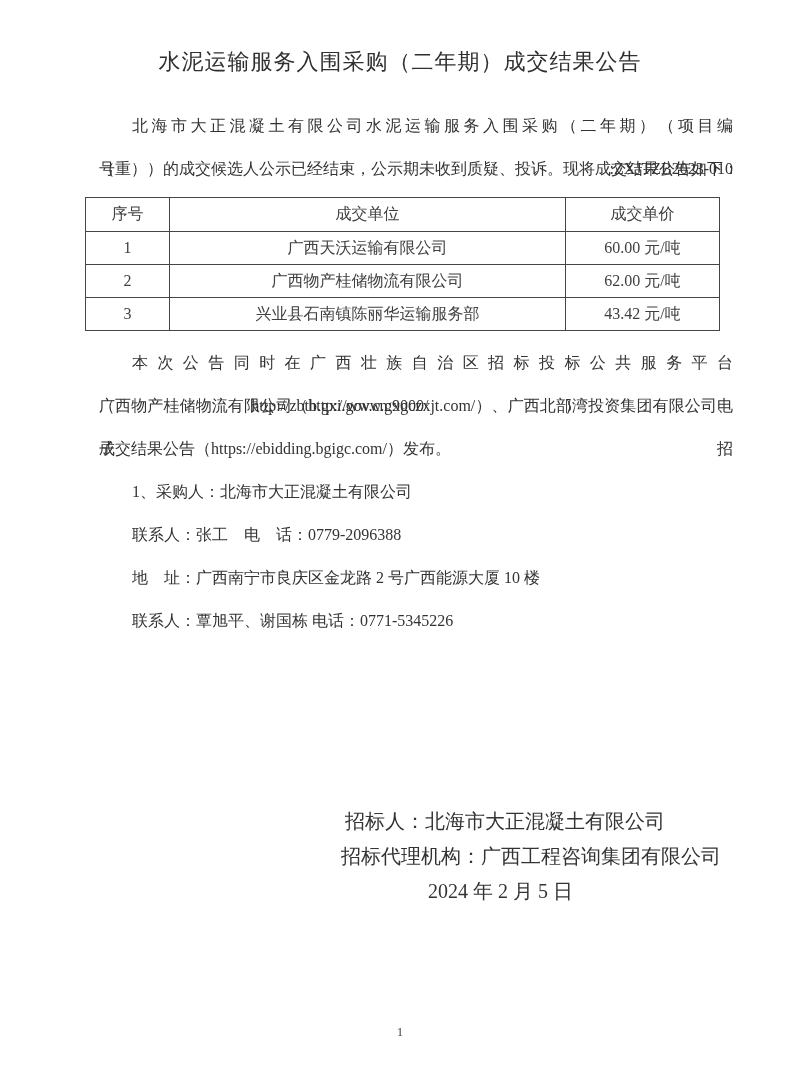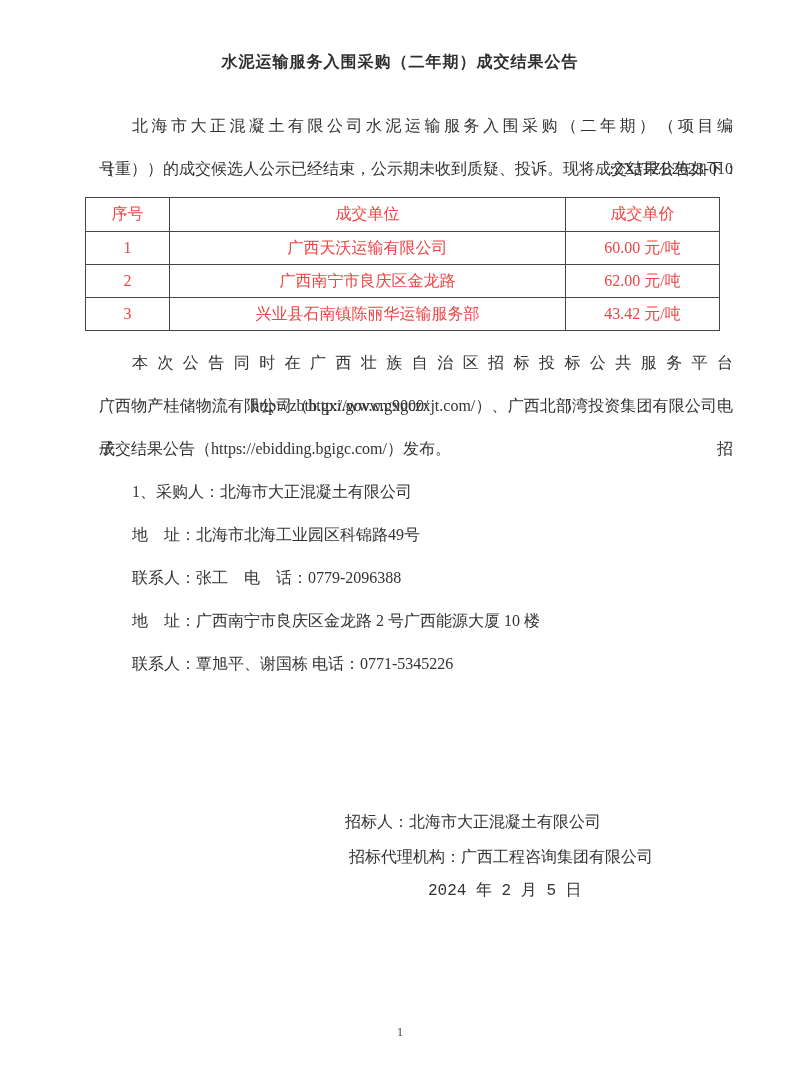--- a/index.html
+++ b/index.html
@@ -17,22 +17,22 @@
     overflow: hidden;
   }
   .doc-title {
     position: absolute;
     top: 44px;
     left: 0;
     width: 800px;
     height: 36px;
     line-height: 36px;
     text-align: center;
-    font-size: 16px;
-    font-weight: bold;
+    font-size: 22px;
+    font-weight: normal;
     letter-spacing: 1px;
     color: #2f2f2f;
   }
   .body-col {
     position: absolute;
     left: 99px;
     width: 634px;
   }
   .line {
     height: 43px;
@@ -51,21 +51,21 @@
   .intro { top: 104px; }
   .after-table { top: 341px; }
   table.result-table {
     position: absolute;
     top: 197px;
     left: 85px;
     width: 634px;
     border-collapse: collapse;
     table-layout: fixed;
     font-size: 16px;
-    color: #ef4444;
+    color: #404040;
   }
   .result-table td, .result-table th {
     border: 1px solid #454545;
     text-align: center;
     vertical-align: middle;
     font-weight: normal;
     padding: 0;
     height: 32px;
   }
   .result-table thead th { height: 33px; }
@@ -74,27 +74,27 @@
   .col-price { width: 154px; }
   .signature {
     position: absolute;
     top: 804px;
     left: 0;
     width: 800px;
   }
   .sig-line {
     height: 35px;
     line-height: 35px;
-    font-size: 16px;
+    font-size: 20px;
     white-space: nowrap;
     color: #333333;
   }
   .sig-bidder { padding-left: 345px; }
-  .sig-agent  { padding-left: 341px; margin-left: 8px; }
-  .sig-date   { padding-left: 428px; font-family: Liberation Mono, monospace; }
+  .sig-agent  { padding-left: 341px; }
+  .sig-date   { padding-left: 428px; }
   .page-number {
     position: absolute;
     top: 1020px;
     left: 0;
     width: 800px;
     height: 24px;
     line-height: 24px;
     text-align: center;
     font-size: 13px;
     color: #4a4a4a;
@@ -126,37 +126,36 @@
       </tr>
     </thead>
     <tbody>
       <tr>
         <td>1</td>
         <td>广西天沃运输有限公司</td>
         <td>60.00 元/吨</td>
       </tr>
       <tr>
         <td>2</td>
-        <td>广西南宁市良庆区金龙路</td>
+        <td>广西物产桂储物流有限公司</td>
         <td>62.00 元/吨</td>
       </tr>
       <tr>
         <td>3</td>
         <td>兴业县石南镇陈丽华运输服务部</td>
         <td>43.42 元/吨</td>
       </tr>
     </tbody>
   </table>
 
   <div class="body-col after-table">
     <div class="line stretch indent">本次公告同时在广西壮族自治区招标投标公共服务平台（http://zbtb.gxi.gov.cn:9000/）、</div>
     <div class="line stretch">广西物产桂储物流有限公司（http://www.gxgczxjt.com/）、广西北部湾投资集团有限公司电子招</div>
     <div class="line">成交结果公告（https://ebidding.bgigc.com/）发布。</div>
     <div class="line indent">1、采购人：北海市大正混凝土有限公司</div>
-    <div class="line indent">地　址：北海市北海工业园区科锦路49号</div>
     <div class="line indent">联系人：张工　电　话：0779-2096388</div>
     <div class="line indent">地　址：广西南宁市良庆区金龙路 2 号广西能源大厦 10 楼</div>
     <div class="line indent">联系人：覃旭平、谢国栋 电话：0771-5345226</div>
   </div>
 
   <div class="signature">
     <div class="sig-line sig-bidder">招标人：北海市大正混凝土有限公司</div>
     <div class="sig-line sig-agent">招标代理机构：广西工程咨询集团有限公司</div>
     <div class="sig-line sig-date">2024 年 2 月 5 日</div>
   </div>

